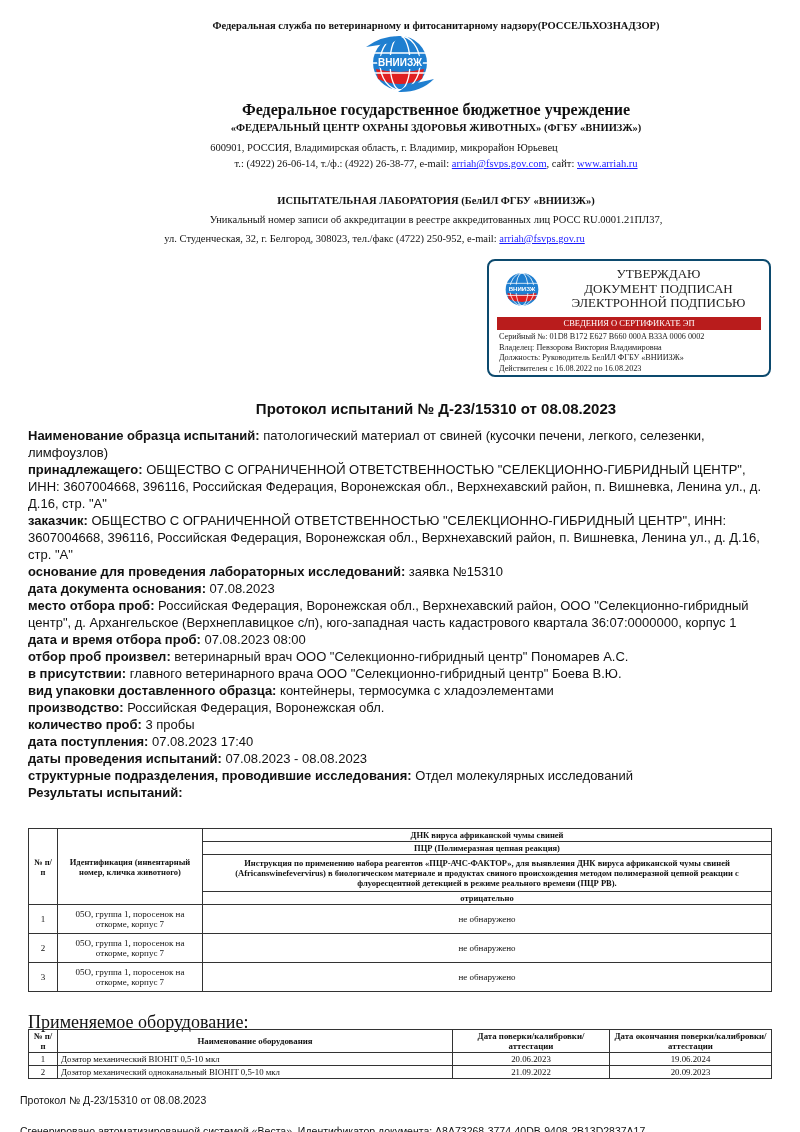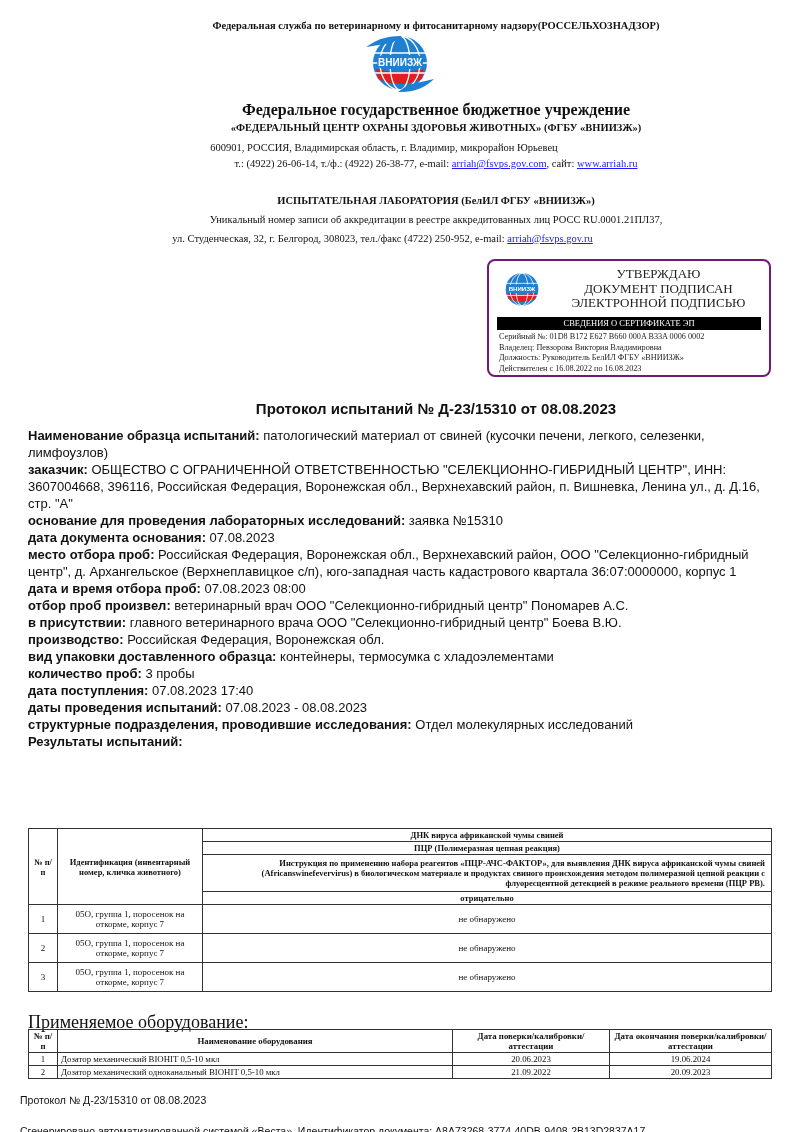--- a/index.html
+++ b/index.html
@@ -6,27 +6,27 @@
   body { width:800px; height:1132px; position:relative; overflow:hidden; font-family:"Liberation Serif", "DejaVu Serif", serif; color:#111; }
   .center { text-align:center;padding-left:36px; }
   .hdr1 { position:absolute; top:20px; left:0; width:800px; font-size:10.5px; font-weight:bold; }
   .logo { position:absolute; top:33px; left:362px; width:76px; height:62px; }
   .org1 { position:absolute; top:101px; left:0; width:800px; font-size:16px; font-weight:bold; }
   .org2 { position:absolute; top:122px; left:0; width:800px; font-size:10.5px; font-weight:bold; }
   .org3 { position:absolute; top:142px; left:0; width:696px; font-size:10.5px; }
   .org4 { position:absolute; top:158px; left:0; width:800px; font-size:10.5px; }
   .lab1 { position:absolute; top:195px; left:0; width:800px; font-size:10.5px; font-weight:bold; }
   .lab2 { position:absolute; top:214px; left:0; width:800px; font-size:10.5px; }
-  .lab3 { position:absolute; top:233px; left:8px; width:677px; font-size:10.5px; }
+  .lab3 { position:absolute; top:233px; left:0; width:677px; font-size:10.5px; }
   a { color:#1a1aff; text-decoration:underline; }
 
-  .stamp { position:absolute; top:259px; left:487px; width:284px; height:118px; border:2px solid #701a75; border-radius:8px; box-sizing:border-box; }
+  .stamp { position:absolute; top:259px; left:487px; width:284px; height:118px; border:2px solid #0c4a6e; border-radius:8px; box-sizing:border-box; }
   .stamp-logo { position:absolute; top:8px; left:10px; width:46px; height:42px; }
   .stamp-title { position:absolute; top:6px; left:62px; width:215px; text-align:center; font-size:13px; line-height:14.5px; color:#222; }
-  .stamp-bar { position:absolute; top:56px; left:8px; width:264px; height:13px; background:#000000; color:#fff; font-size:8.5px; text-align:center; line-height:13px; }
+  .stamp-bar { position:absolute; top:56px; left:8px; width:264px; height:13px; background:#b91c1c; color:#fff; font-size:8.5px; text-align:center; line-height:13px; }
   .stamp-info { position:absolute; top:71px; left:10px; width:268px; font-size:8.2px; line-height:10.5px; color:#222; }
 
   .title { position:absolute; top:400px; left:0; width:800px; font-size:15px; font-weight:bold; font-family:"Liberation Sans", sans-serif; }
   .fields { position:absolute; top:427px; left:28px; width:750px; font-size:13px; line-height:17px; font-family:"Liberation Sans", sans-serif; }
   .fields .f { margin:0; }
   .fields b { font-weight:bold; }
 
   table { border-collapse:collapse; font-family:"Liberation Serif", serif; }
   .res { position:absolute; top:828px; left:28px; width:744px; }
   .res td, .res th { border:1.2px solid #333; font-size:8.5px; text-align:center; padding:1px 3px; }
@@ -99,48 +99,49 @@
     <div>Владелец: Певзорова Виктория Владимировна</div>
     <div>Должность: Руководитель БелИЛ ФГБУ «ВНИИЗЖ»</div>
     <div>Действителен с 16.08.2022 по 16.08.2023</div>
   </div>
 </div>
 
 <div class="title center">Протокол испытаний № Д-23/15310 от 08.08.2023</div>
 
 <div class="fields">
   <p class="f"><b>Наименование образца испытаний:</b><span> патологический материал от свиней (кусочки печени, легкого, селезенки, лимфоузлов)</span></p>
+  <p class="f"><b>принадлежащего:</b><span> ОБЩЕСТВО С ОГРАНИЧЕННОЙ ОТВЕТСТВЕННОСТЬЮ "СЕЛЕКЦИОННО-ГИБРИДНЫЙ ЦЕНТР", ИНН: 3607004668, 396116, Российская Федерация, Воронежская обл., Верхнехавский район, п. Вишневка, Ленина ул., д. Д.16, стр. "А"</span></p>
   <p class="f"><b>заказчик:</b><span> ОБЩЕСТВО С ОГРАНИЧЕННОЙ ОТВЕТСТВЕННОСТЬЮ "СЕЛЕКЦИОННО-ГИБРИДНЫЙ ЦЕНТР", ИНН: 3607004668, 396116, Российская Федерация, Воронежская обл., Верхнехавский район, п. Вишневка, Ленина ул., д. Д.16, стр. "А"</span></p>
   <p class="f"><b>основание для проведения лабораторных исследований:</b><span> заявка №15310</span></p>
   <p class="f"><b>дата документа основания:</b><span> 07.08.2023</span></p>
   <p class="f"><b>место отбора проб:</b><span> Российская Федерация, Воронежская обл., Верхнехавский район, ООО "Селекционно-гибридный центр", д. Архангельское (Верхнеплавицкое с/п), юго-западная часть кадастрового квартала 36:07:0000000, корпус 1</span></p>
   <p class="f"><b>дата и время отбора проб:</b><span> 07.08.2023 08:00</span></p>
   <p class="f"><b>отбор проб произвел:</b><span> ветеринарный врач ООО "Селекционно-гибридный центр" Пономарев А.С.</span></p>
   <p class="f"><b>в присутствии:</b><span> главного ветеринарного врача ООО "Селекционно-гибридный центр" Боева В.Ю.</span></p>
+  <p class="f"><b>вид упаковки доставленного образца:</b><span> контейнеры, термосумка с хладоэлементами</span></p>
   <p class="f"><b>производство:</b><span> Российская Федерация, Воронежская обл.</span></p>
-  <p class="f"><b>вид упаковки доставленного образца:</b><span> контейнеры, термосумка с хладоэлементами</span></p>
   <p class="f"><b>количество проб:</b><span> 3 пробы</span></p>
   <p class="f"><b>дата поступления:</b><span> 07.08.2023 17:40</span></p>
   <p class="f"><b>даты проведения испытаний:</b><span> 07.08.2023 - 08.08.2023</span></p>
   <p class="f"><b>структурные подразделения, проводившие исследования:</b><span> Отдел молекулярных исследований</span></p>
   <p class="f"><b>Результаты испытаний:</b></p>
 </div>
 
 <table class="res">
   <tbody>
       <tr>
     <th rowspan="4" style="width:22px">№ п/п</th>
     <th rowspan="4" style="width:138px">Идентификация (инвентарный номер, кличка животного)</th>
     <th>ДНК вируса африканской чумы свиней</th>
   </tr>
   <tr>
         <th>ПЦР (Полимеразная цепная реакция)</th>
       </tr>
   <tr>
-        <th style="padding:3px 6px;text-align:right;">Инструкция по применению набора реагентов «ПЦР-АЧС-ФАКТОР», для выявления ДНК вируса африканской чумы свиней (Africanswinefevervirus) в биологическом материале и продуктах свиного происхождения методом полимеразной цепной реакции с флуоресцентной детекцией в режиме реального времени (ПЦР РВ).</th>
+        <th style="padding:3px 6px;">Инструкция по применению набора реагентов «ПЦР-АЧС-ФАКТОР», для выявления ДНК вируса африканской чумы свиней (Africanswinefevervirus) в биологическом материале и продуктах свиного происхождения методом полимеразной цепной реакции с флуоресцентной детекцией в режиме реального времени (ПЦР РВ).</th>
       </tr>
   <tr>
         <th>отрицательно</th>
       </tr>
   <tr>
     <td class="data">1</td>
     <td class="data">05О, группа 1, поросенок на откорме, корпус 7</td>
     <td class="data">не обнаружено</td>
   </tr>
   <tr>

